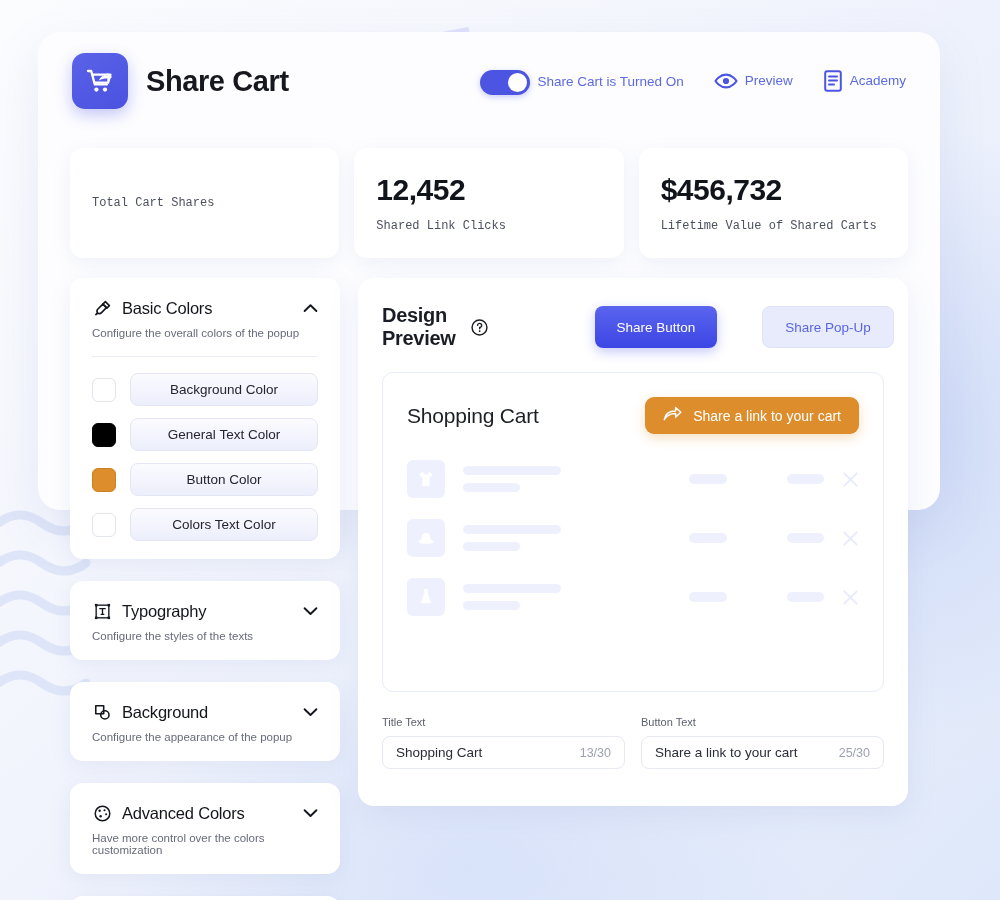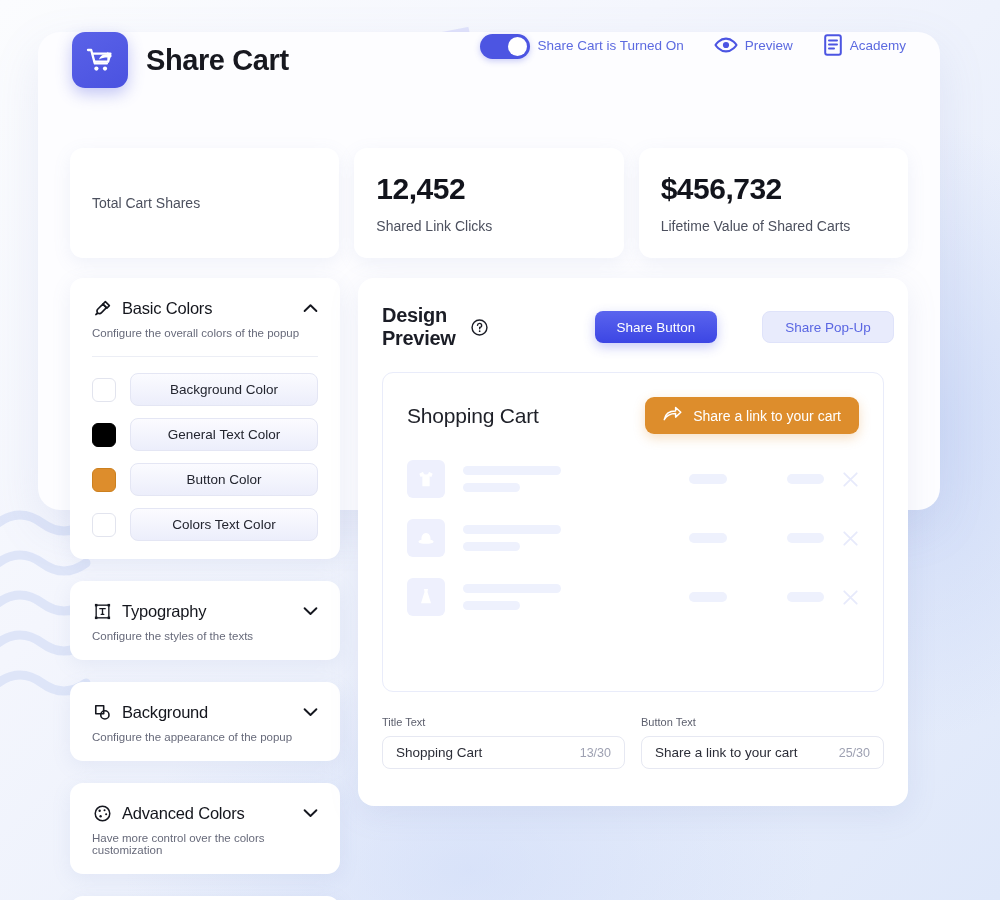--- a/index.html
+++ b/index.html
@@ -45,21 +45,21 @@
     width: 902px; height: 478px;
     background: #fdfdff;
     border-radius: 22px;
     box-shadow: 0 18px 48px rgba(124,142,199,.13);
   }
 
   
   .header {
     position: absolute; left: 38px; top: 32px;
     width: 902px; height: 98px;
-    display: flex; align-items: flex-start;
+    display: flex; align-items: center;
     padding: 0 34px;
   }
   .brand { display: flex; align-items: center; gap: 18px; }
   .logo {
     width: 56px; height: 56px; border-radius: 13px;
     background: linear-gradient(150deg, #5a62e8 0%, #4a52e0 100%);
     display: flex; align-items: center; justify-content: center;
     box-shadow: 0 6px 16px rgba(78,88,224,.33);
   }
   .brand-title {
@@ -94,21 +94,21 @@
     width: 838px; display: flex; gap: 15px;
   }
   .stat-card {
     flex: 1; height: 110px;
     background: #fff; border-radius: 13px;
     padding: 20px 22px;
     box-shadow: 0 5px 18px rgba(120,138,195,.10);
     display: flex; flex-direction: column; justify-content: center; gap: 12px;
   }
   .stat-value { font-size: 30px; font-weight: 700; color: #12141c; letter-spacing: -.5px; }
-  .stat-label { font-size: 14px; color: #4c505e; }
+  .stat-label { font-size: 12px; color: #4c505e; font-family: Liberation Mono, monospace; }
 
   
   .sidebar {
     position: absolute; left: 70px; top: 278px;
     width: 270px;
     display: flex; flex-direction: column; gap: 22px;
   }
   .panel {
     background: #fff; border-radius: 13px;
     box-shadow: 0 5px 20px rgba(120,138,195,.11);
@@ -148,21 +148,21 @@
     width: 550px; height: 528px;
     background: #fff; border-radius: 16px;
     box-shadow: 0 8px 30px rgba(120,138,195,.13);
     padding: 26px 24px;
   }
   .mc-head { display: flex; align-items: center; gap: 14px; }
   .mc-title { font-size: 20px; font-weight: 600; color: #1b1d26; letter-spacing: -.3px; }
   .help-icon { display: flex; align-items: center; cursor: pointer; }
   .seg-group { margin-left: 58px; display: flex; gap: 11px; }
   .seg {
-    height: 32px; padding: 0 22px; border-radius: 8px;
+    height: 42px; padding: 0 22px; border-radius: 8px;
     display: flex; align-items: center; justify-content: center;
     font-size: 13.5px; cursor: pointer; white-space: nowrap; margin-left: 34px;
   }
   .seg.active {
     background: linear-gradient(180deg, #5a64ee 0%, #3c46e4 100%);
     color: #fff; font-weight: 500;
     box-shadow: 0 4px 12px rgba(70,80,230,.30);
   }
   .seg.inactive {
     background: #e8ebfc; color: #5a66e2; border: 1px solid #dfe3fa;

